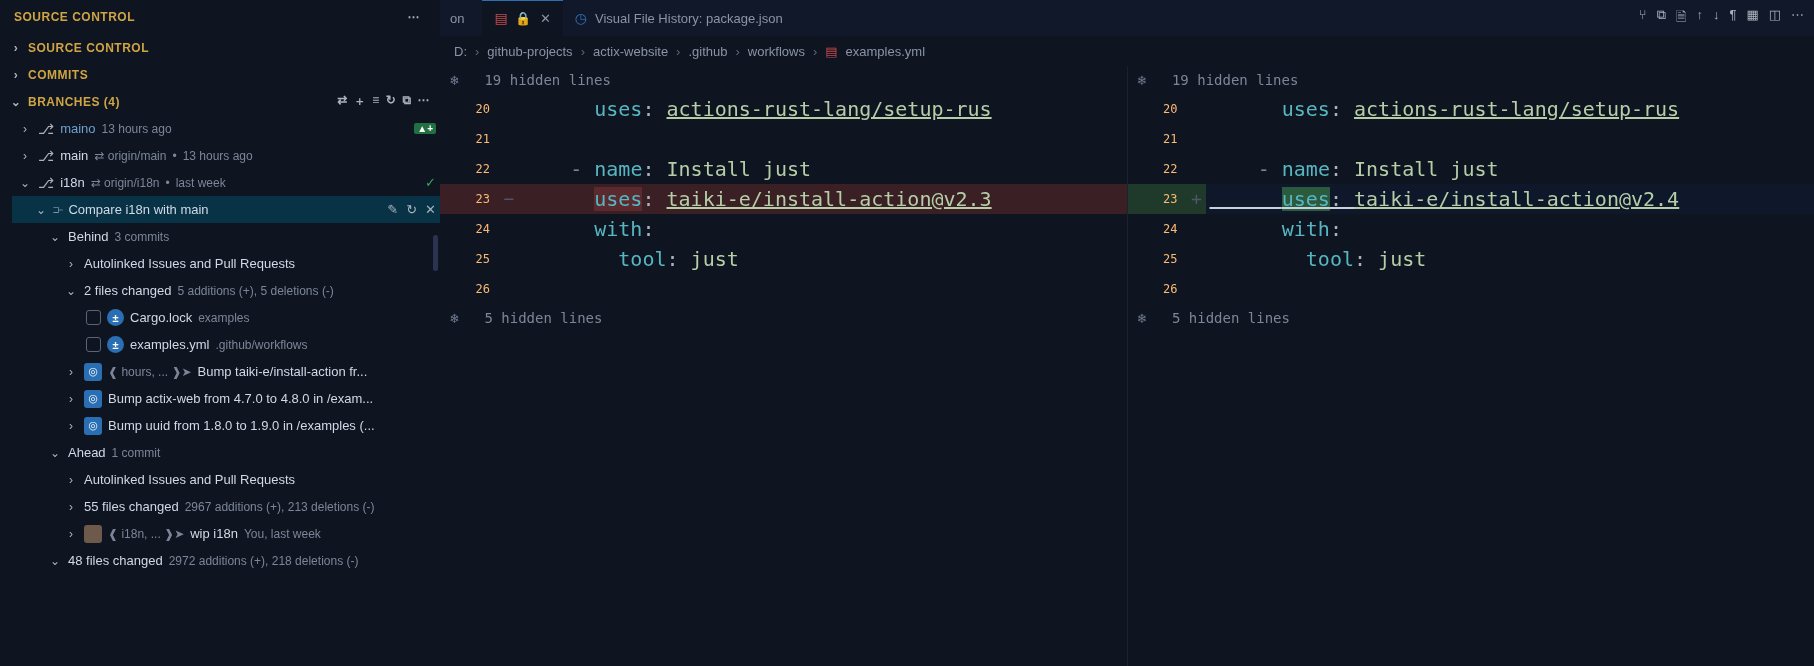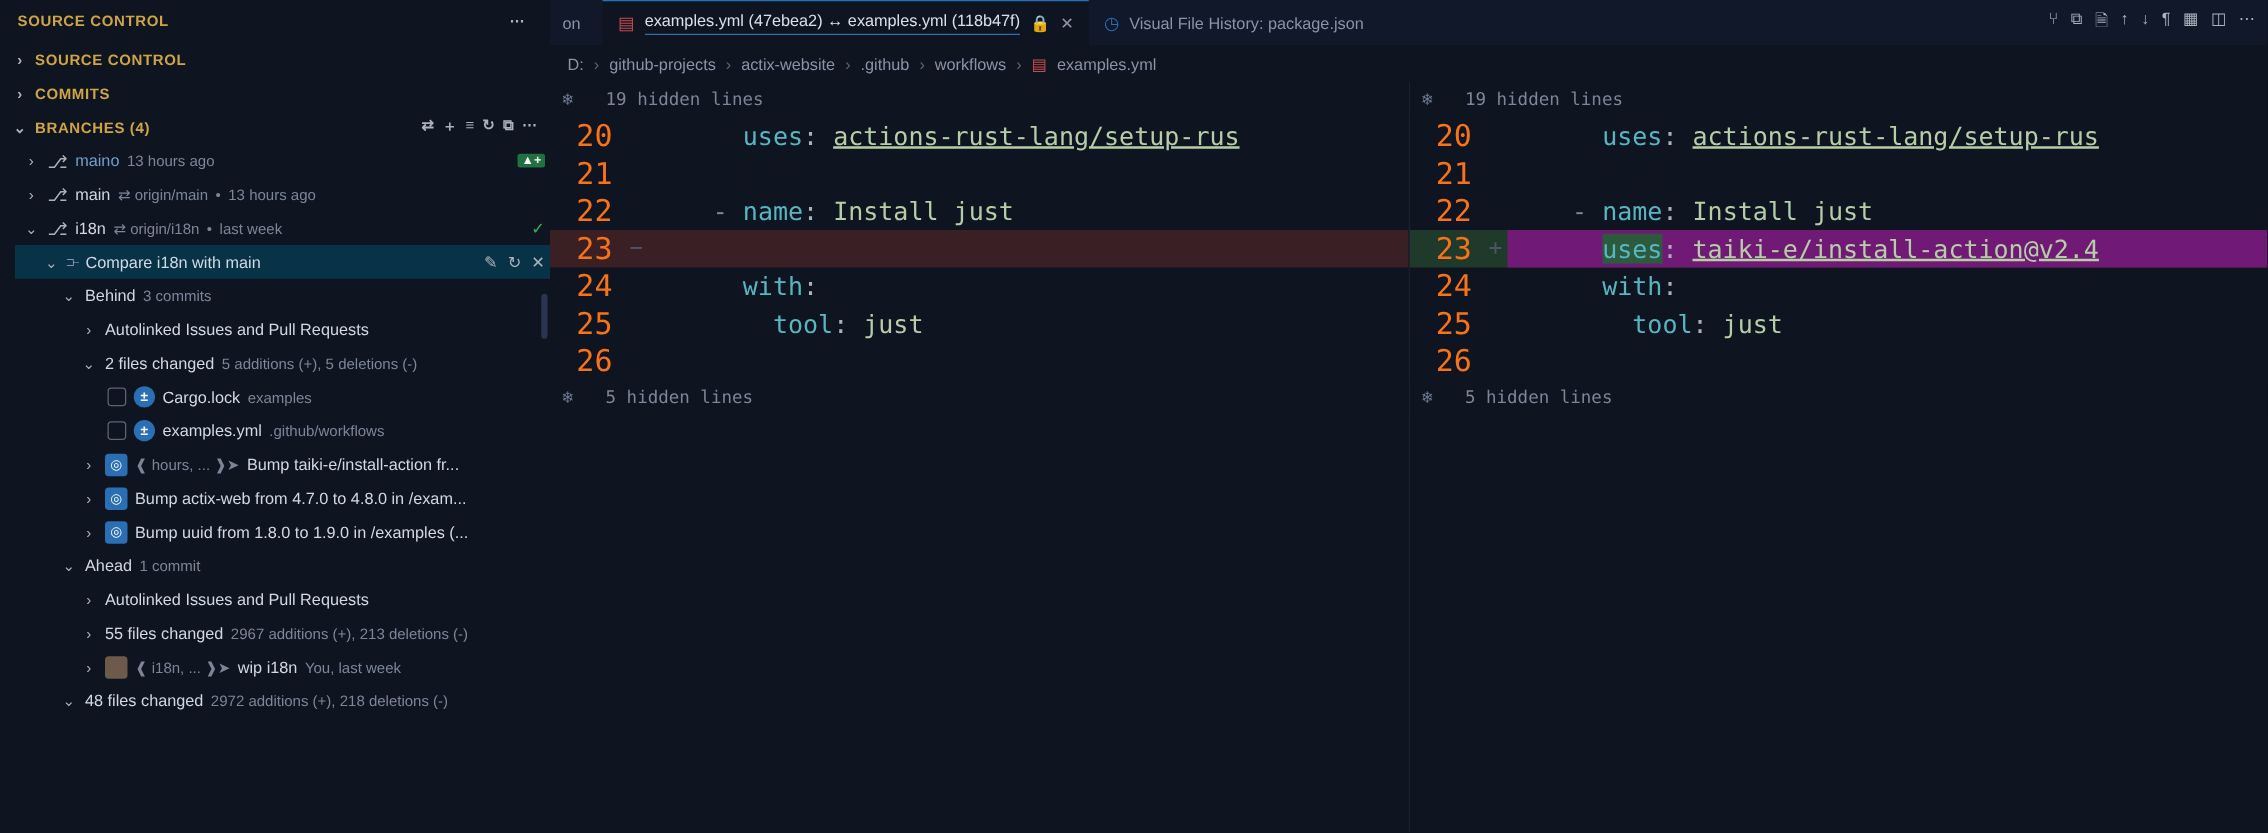--- a/index.html
+++ b/index.html
@@ -62,28 +62,28 @@
 .crumbs .fileicon { color: #c74c4c; }
 
 
 .diff { flex: 1; display: flex; font-family: "SF Mono", Menlo, Consolas, monospace; font-size: 20px; line-height: 30px; overflow: hidden; }
 .pane { flex: 1; overflow: hidden; border-right: 1px solid #1a2232; }
 .pane:last-child { border-right: none; }
 .fold { display: flex; align-items: center; gap: 26px; padding: 0 0 0 10px; height: 28px; font-size: 14px; color: #7c8698; background: #0e1420; }
 .fold .snow { color: #6f7b93; }
 .codeblock { position: relative; }
 .coderow { display: flex; align-items: stretch; height: 30px; }
-.gutter { width: 60px; text-align: right; padding-right: 10px; color: #f97316; user-select: none; font-size: 24px; }
+.gutter { width: 60px; text-align: right; padding-right: 10px; color: #fdba74; user-select: none; font-size: 12px; }
 .sign { width: 18px; text-align: center; color: #4d5668; user-select: none; font-size: 18px; }
 .codecell { flex: 1; white-space: pre; overflow: hidden; padding-left: 4px; }
 .coderow.del { background: #3a1f24; }
 .coderow.del .codecell { background: #3a1f24; }
 .coderow.del .kw-key { background: #5b2a2f; }
 .coderow.add { background: #1f3a2a; }
-.coderow.add .codecell { background: #701a75; }
+.coderow.add .codecell { background: #0f172a; text-decoration: underline; }
 .coderow.add .kw-key { background: #2b5a3c; }
 .kw-key { color: #56b7c3; }
 .kw-str { color: #b5cea8; }
 .kw-link { color: #b5cea8; text-decoration: underline; }
 .kw-punct { color: #aab2bd; }
 .kw-bullet { color: #7c8698; }
 .sb-right { position: absolute; right: 2px; top: 120px; width: 5px; height: 36px; background: #2a3450; border-radius: 3px; }
 </style>
 </head>
 <body>
@@ -231,21 +231,20 @@
     </div>
     <div class="sb-right"></div>
   </div>
 </div>
 
 <div class="main">
   <div class="tabbar">
     <span class="word">on</span>
     <div class="tab active">
       <span class="icon">▤</span>
-      <span class="label underline">examples.yml (47ebea2) ↔ examples.yml (118b47f)</span>
       <span class="lock">🔒</span>
       <span class="close">✕</span>
     </div>
     <div class="tab">
       <span class="icon2">◷</span>
       <span class="label">Visual File History: package.json</span>
     </div>
     <span class="spacer"></span>
     <div class="right-icons">
       <span>⑂</span>
@@ -293,20 +292,21 @@
             <div class="codecell"></div>
           </div>
           <div class="coderow">
             <div class="gutter">22</div>
             <div class="sign"></div>
             <div class="codecell">    <span class="kw-bullet">- </span><span class="kw-key">name</span><span class="kw-punct">:</span> <span class="kw-str">Install just</span></div>
           </div>
           <div class="coderow del">
             <div class="gutter">23</div>
             <div class="sign">−</div>
+            <div class="codecell">      <span class="kw-key">uses</span><span class="kw-punct">:</span> <span class="kw-link">taiki-e/install-action@v2.3</span></div>
           </div>
           <div class="coderow">
             <div class="gutter">24</div>
             <div class="sign"></div>
             <div class="codecell">      <span class="kw-key">with</span><span class="kw-punct">:</span> </div>
           </div>
           <div class="coderow">
             <div class="gutter">25</div>
             <div class="sign"></div>
             <div class="codecell">        <span class="kw-key">tool</span><span class="kw-punct">:</span> <span class="kw-str">just</span></div>

